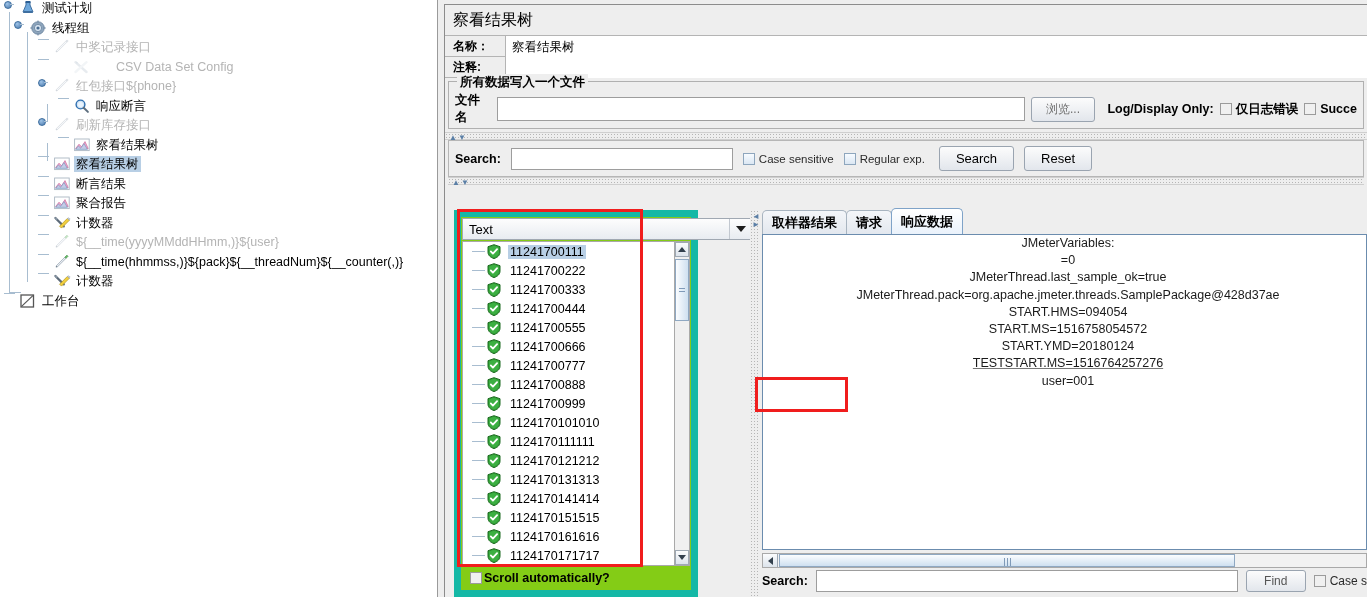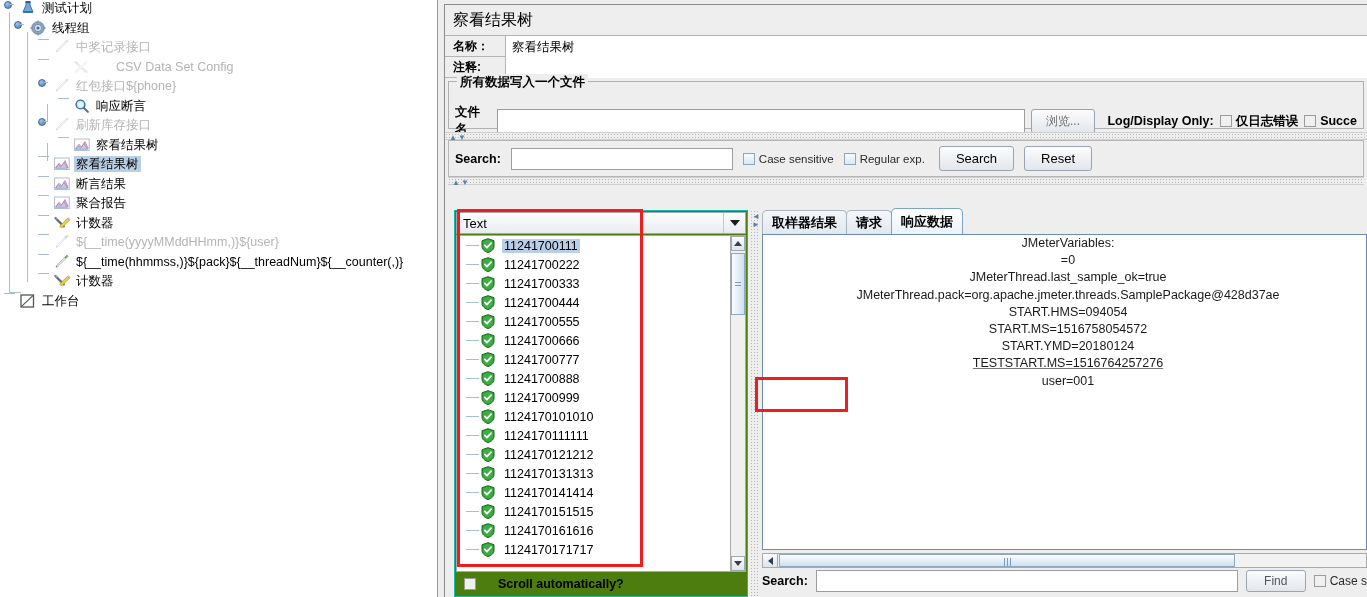--- a/index.html
+++ b/index.html
@@ -83,21 +83,21 @@
   .field-row .finput {
     flex:1 1 auto; height:21px; background:#ffffff;
     border:none; border-left:1px solid #b4b4b4;
     font-size:12.5px; padding:2px 0 0 6px; color:#000;
     font-family:"Liberation Sans","DejaVu Sans",sans-serif;
     outline:none;
   }
 
   .group-box {
     margin: 3px 3px 0 3px; border:1px solid #b0b0b0;
-    background:#eeeeee; position:relative; padding: 22px 6px 6px 6px;
+    background:#eeeeee; position:relative; padding: 10px 6px 6px 6px;
     height: 48px;
   }
   .group-legend {
     position:absolute; top:-8px; left:8px; background:#eeeeee;
     font-weight:bold; font-size:12.5px; padding:0 3px;
   }
   .file-row { display:flex; align-items:center; gap:6px; }
   .file-row .lbl { font-weight:bold; font-size:12.5px; }
   .text-input {
     background:#ffffff; border:1px solid #9d9d9d;
@@ -140,22 +140,22 @@
   .search-bar {
     display:flex; align-items:center; gap:10px;
     padding:5px 6px; background:#eeeeee;
     border:1px solid #b6b6b6; margin:0 3px;
   }
 
   
   #bottom-area { position:absolute; left:9px; top:205px; right:0; bottom:0; }
 
   #list-pane {
-    position:absolute; left:0; top:0; width:294px; bottom:0;
-    background:#4d7c0f; border:1px solid #14b8a6;
+    position:absolute; left:0; top:0; width:244px; bottom:0;
+    background:#84cc16; border:7px solid #14b8a6;
   }
   .combo {
     position:absolute; left:1px; top:1px; width:290px; height:22px;
     background: linear-gradient(#fdfdfd,#e8ecf1);
     border:1px solid #a0a8b2; display:flex; align-items:center;
   }
   .combo .ctext { font-size:13px; padding-left:6px; flex:1 1 auto; }
   .combo .carrow {
     width:22px; height:20px; display:flex; align-items:center; justify-content:center;
     border-left:1px solid #c2c8d0;
@@ -191,21 +191,21 @@
     border:1px solid #8fa8c2;
   }
   .vsb .sb-thumb .grip { position:absolute; left:3px; right:3px; top:28px; height:1px; background:#7f9ab8; }
   .vsb .sb-thumb .grip2 { position:absolute; left:3px; right:3px; top:31px; height:1px; background:#7f9ab8; }
   .tri-up-s { width:0;height:0;border-left:4px solid transparent;border-right:4px solid transparent;border-bottom:5px solid #33404d;}
   .tri-dn-s { width:0;height:0;border-left:4px solid transparent;border-right:4px solid transparent;border-top:5px solid #33404d;}
   .tri-lt-s { width:0;height:0;border-top:4px solid transparent;border-bottom:4px solid transparent;border-right:5px solid #33404d;}
 
   .scroll-auto {
     position:absolute; left:2px; bottom:2px; height:20px;
-    display:flex; align-items:center; gap:22px; padding-left:7px;margin-top:40px;
+    display:flex; align-items:center; gap:2px; padding-left:7px;margin-top:40px;
   }
   .scroll-auto span { font-size:12.5px; font-weight:bold; }
 
   
   #vsplit {
     position:absolute; left:296px; top:0; width:10px; bottom:0;
     background:#eeeeee;
     background-image: radial-gradient(#b5b5b5 1px, transparent 1px);
     background-size: 3px 3px;
   }

